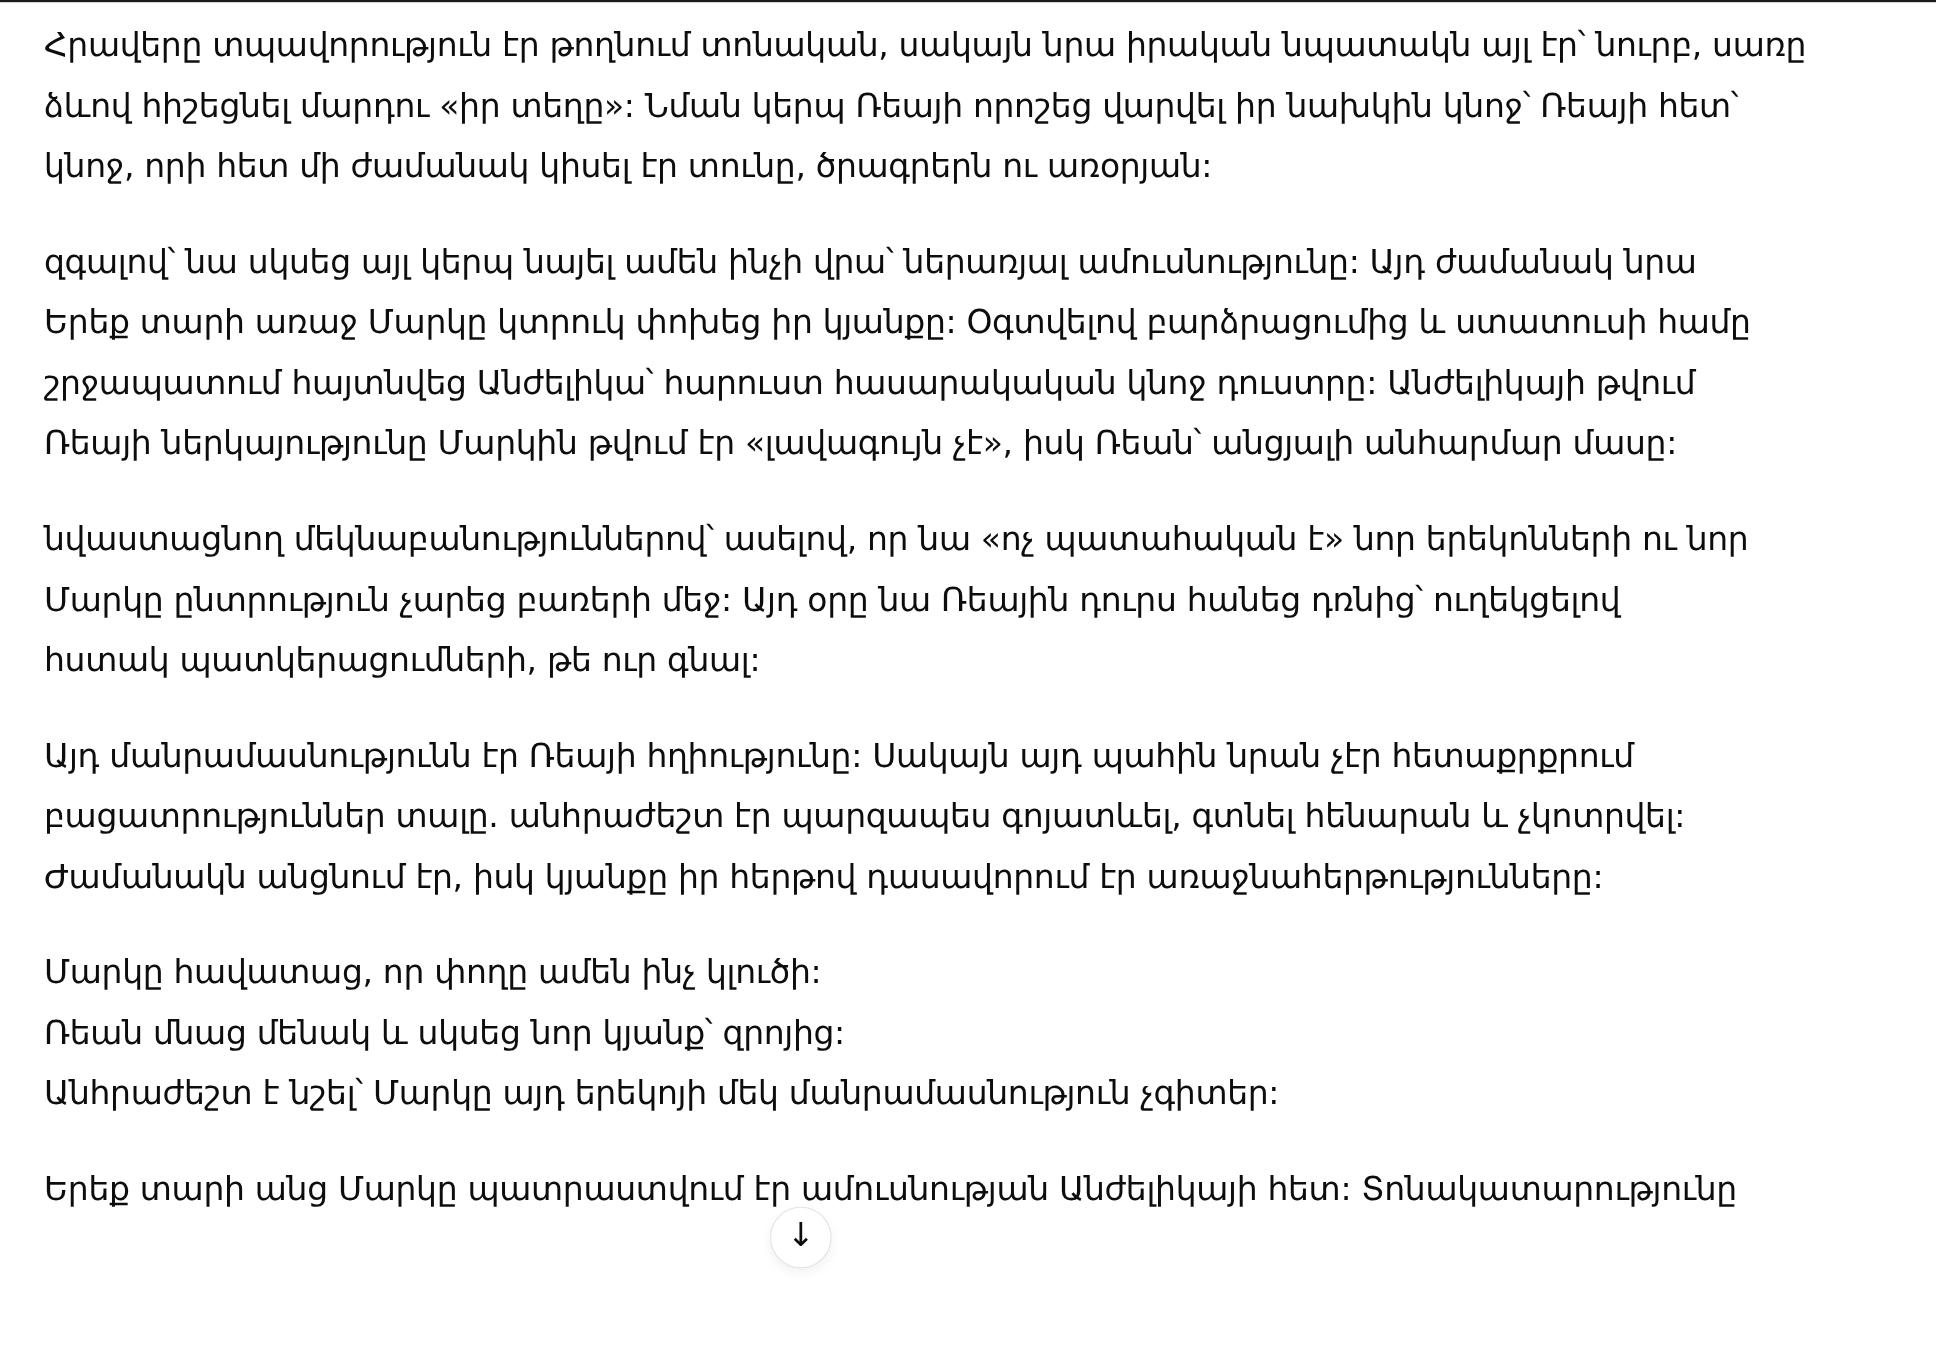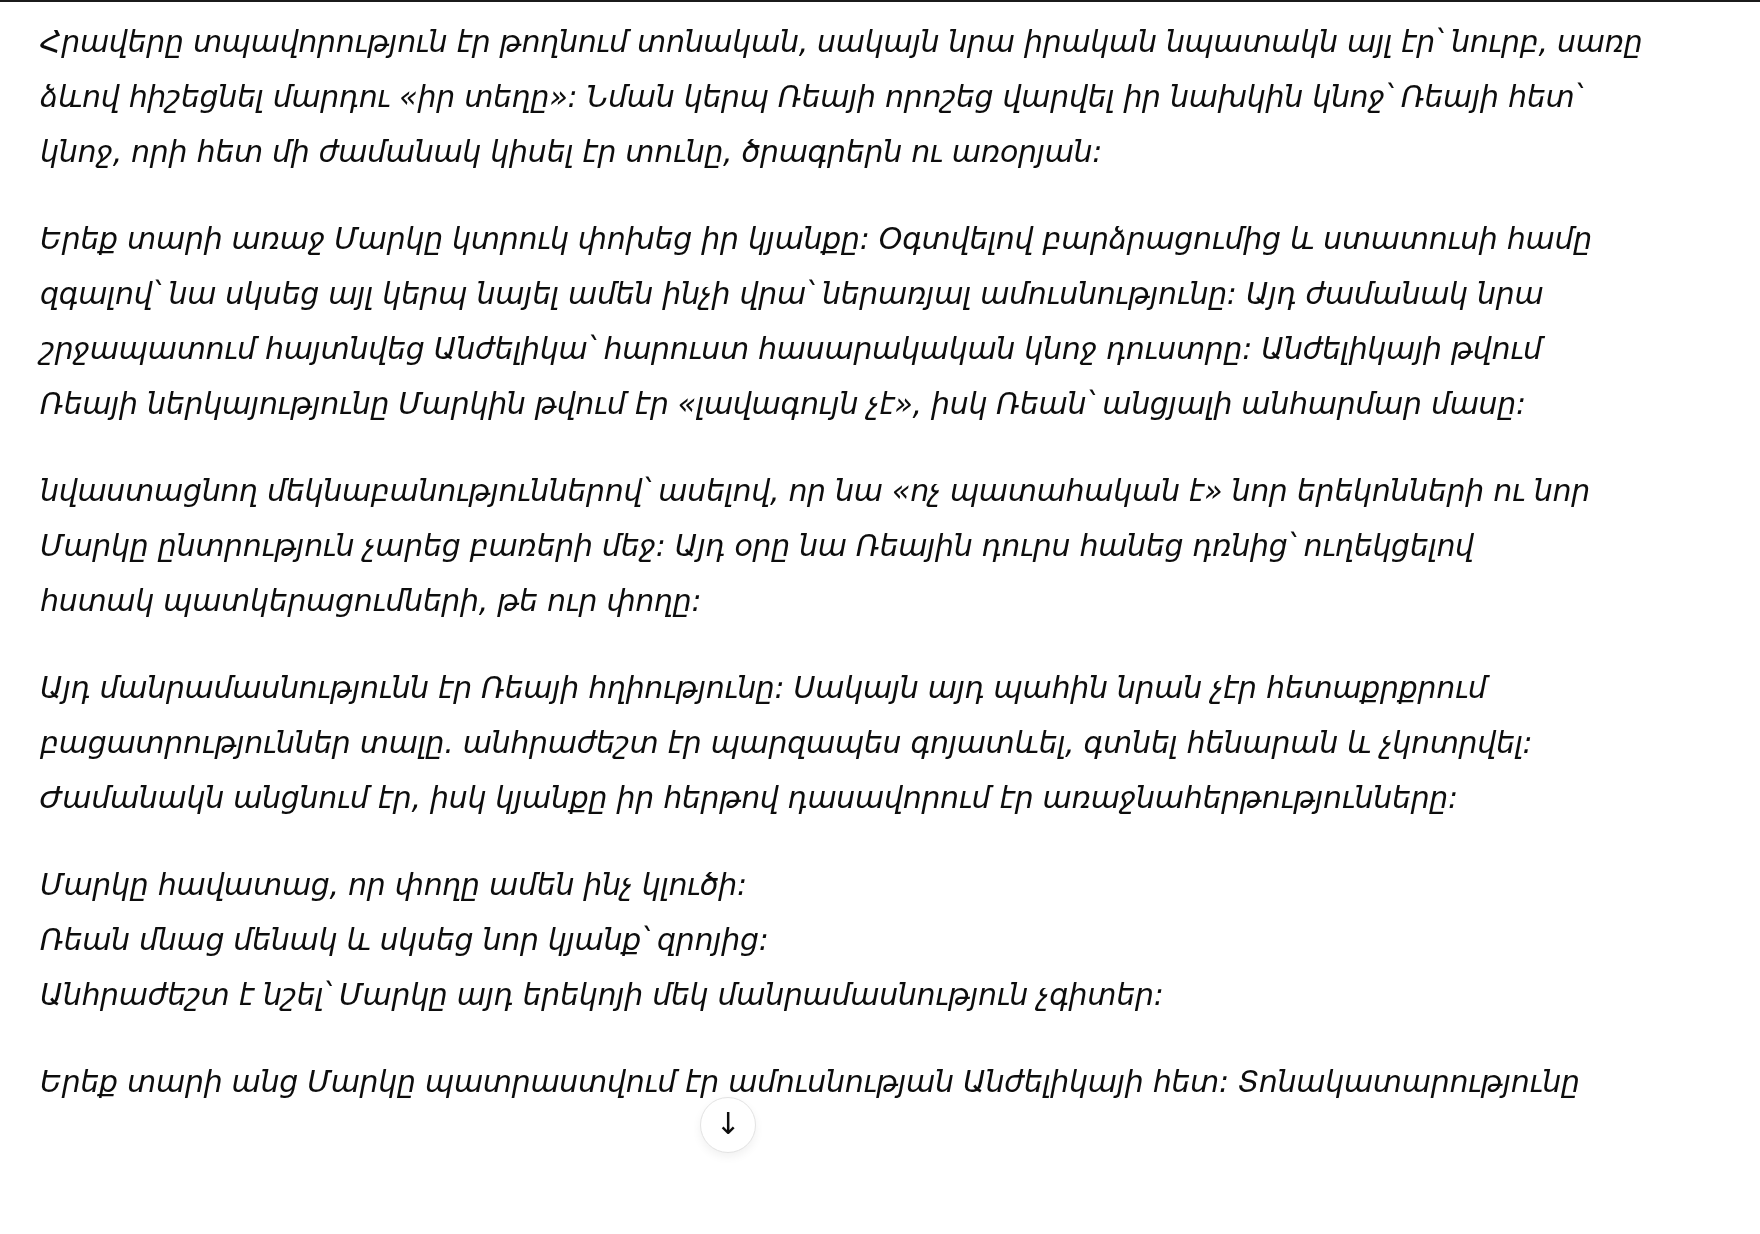--- a/index.html
+++ b/index.html
@@ -18,21 +18,20 @@
   .top-edge {
     height: 2px;
     background: #1b1b1b;
     width: 100%;
   }
   .content {
     padding: 12px 40px 0 40px;
   }
   .para {
     margin: 0 0 32px 0;
-    font-style: italic;
   }
   .line {
     font-size: 30px;
     line-height: 55px;
     letter-spacing: -0.3px;
     white-space: nowrap;
   }
   .scroll-btn {
     position: absolute;
     left: 700px;
@@ -62,29 +61,29 @@
 
 <div class="top-edge"></div>
 
 <div class="content">
     <div class="para">
       <div class="line">Հրավերը տպավորություն էր թողնում տոնական, սակայն նրա իրական նպատակն այլ էր՝ նուրբ, սառը</div>
       <div class="line">ձևով հիշեցնել մարդու «իր տեղը»: Նման կերպ Ռեայի որոշեց վարվել իր նախկին կնոջ՝ Ռեայի հետ՝</div>
       <div class="line">կնոջ, որի հետ մի ժամանակ կիսել էր տունը, ծրագրերն ու առօրյան:</div>
     </div>
     <div class="para">
+      <div class="line">զգալով՝ նա սկսեց այլ կերպ նայել ամեն ինչի վրա՝ ներառյալ ամուսնությունը: Այդ ժամանակ նրա</div>
       <div class="line">Երեք տարի առաջ Մարկը կտրուկ փոխեց իր կյանքը: Օգտվելով բարձրացումից և ստատուսի համը</div>
-      <div class="line">զգալով՝ նա սկսեց այլ կերպ նայել ամեն ինչի վրա՝ ներառյալ ամուսնությունը: Այդ ժամանակ նրա</div>
       <div class="line">շրջապատում հայտնվեց Անժելիկա՝ հարուստ հասարակական կնոջ դուստրը: Անժելիկայի թվում</div>
       <div class="line">Ռեայի ներկայությունը Մարկին թվում էր «լավագույն չէ», իսկ Ռեան՝ անցյալի անհարմար մասը:</div>
     </div>
     <div class="para">
       <div class="line">նվաստացնող մեկնաբանություններով՝ ասելով, որ նա «ոչ պատահական է» նոր երեկոնների ու նոր</div>
       <div class="line">Մարկը ընտրություն չարեց բառերի մեջ: Այդ օրը նա Ռեային դուրս հանեց դռնից՝ ուղեկցելով</div>
-      <div class="line">հստակ պատկերացումների, թե ուր փողը:</div>
+      <div class="line">հստակ պատկերացումների, թե ուր գնալ:</div>
     </div>
     <div class="para">
       <div class="line">Այդ մանրամասնությունն էր Ռեայի հղիությունը: Սակայն այդ պահին նրան չէր հետաքրքրում</div>
       <div class="line">բացատրություններ տալը. անհրաժեշտ էր պարզապես գոյատևել, գտնել հենարան և չկոտրվել:</div>
       <div class="line">Ժամանակն անցնում էր, իսկ կյանքը իր հերթով դասավորում էր առաջնահերթությունները:</div>
     </div>
     <div class="para">
       <div class="line">Մարկը հավատաց, որ փողը ամեն ինչ կլուծի:</div>
       <div class="line">Ռեան մնաց մենակ և սկսեց նոր կյանք՝ զրոյից:</div>
       <div class="line">Անհրաժեշտ է նշել՝ Մարկը այդ երեկոյի մեկ մանրամասնություն չգիտեր:</div>

